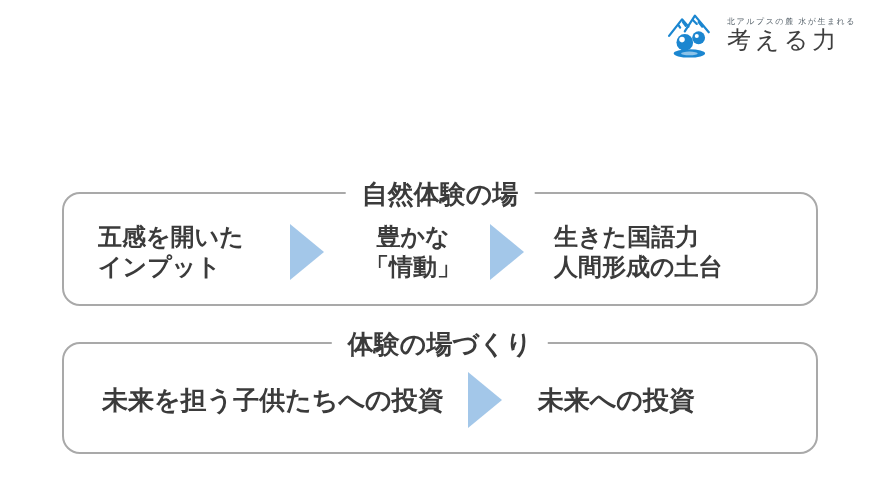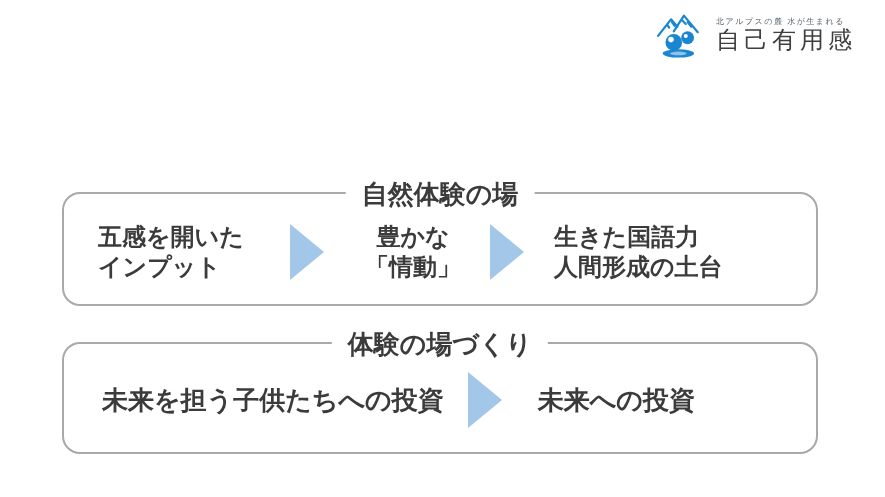--- a/index.html
+++ b/index.html
@@ -78,21 +78,21 @@
         <ellipse cx="25" cy="46" rx="17" ry="4.5"></ellipse>
       </g>
       <g fill="#ffffff">
         <circle cx="17" cy="31" r="3"></circle>
         <circle cx="33" cy="27" r="2.2"></circle>
         <ellipse cx="25" cy="46" rx="9" ry="2" opacity="0.5"></ellipse>
       </g>
     </svg>
     <div class="logo-text">
       <span class="logo-tagline">北アルプスの麓 水が生まれる</span>
-      <span class="logo-name">自己有用感</span>
+      <span class="logo-name">考える力</span>
     </div>
   </div>
 
 
   <div class="box box-1">
     <div class="box-title">自然体験の場</div>
     <div class="row">
       <div class="flow-text t1">五感を開いた
 インプット</div>
       <div class="arrow arrow-1"></div>

